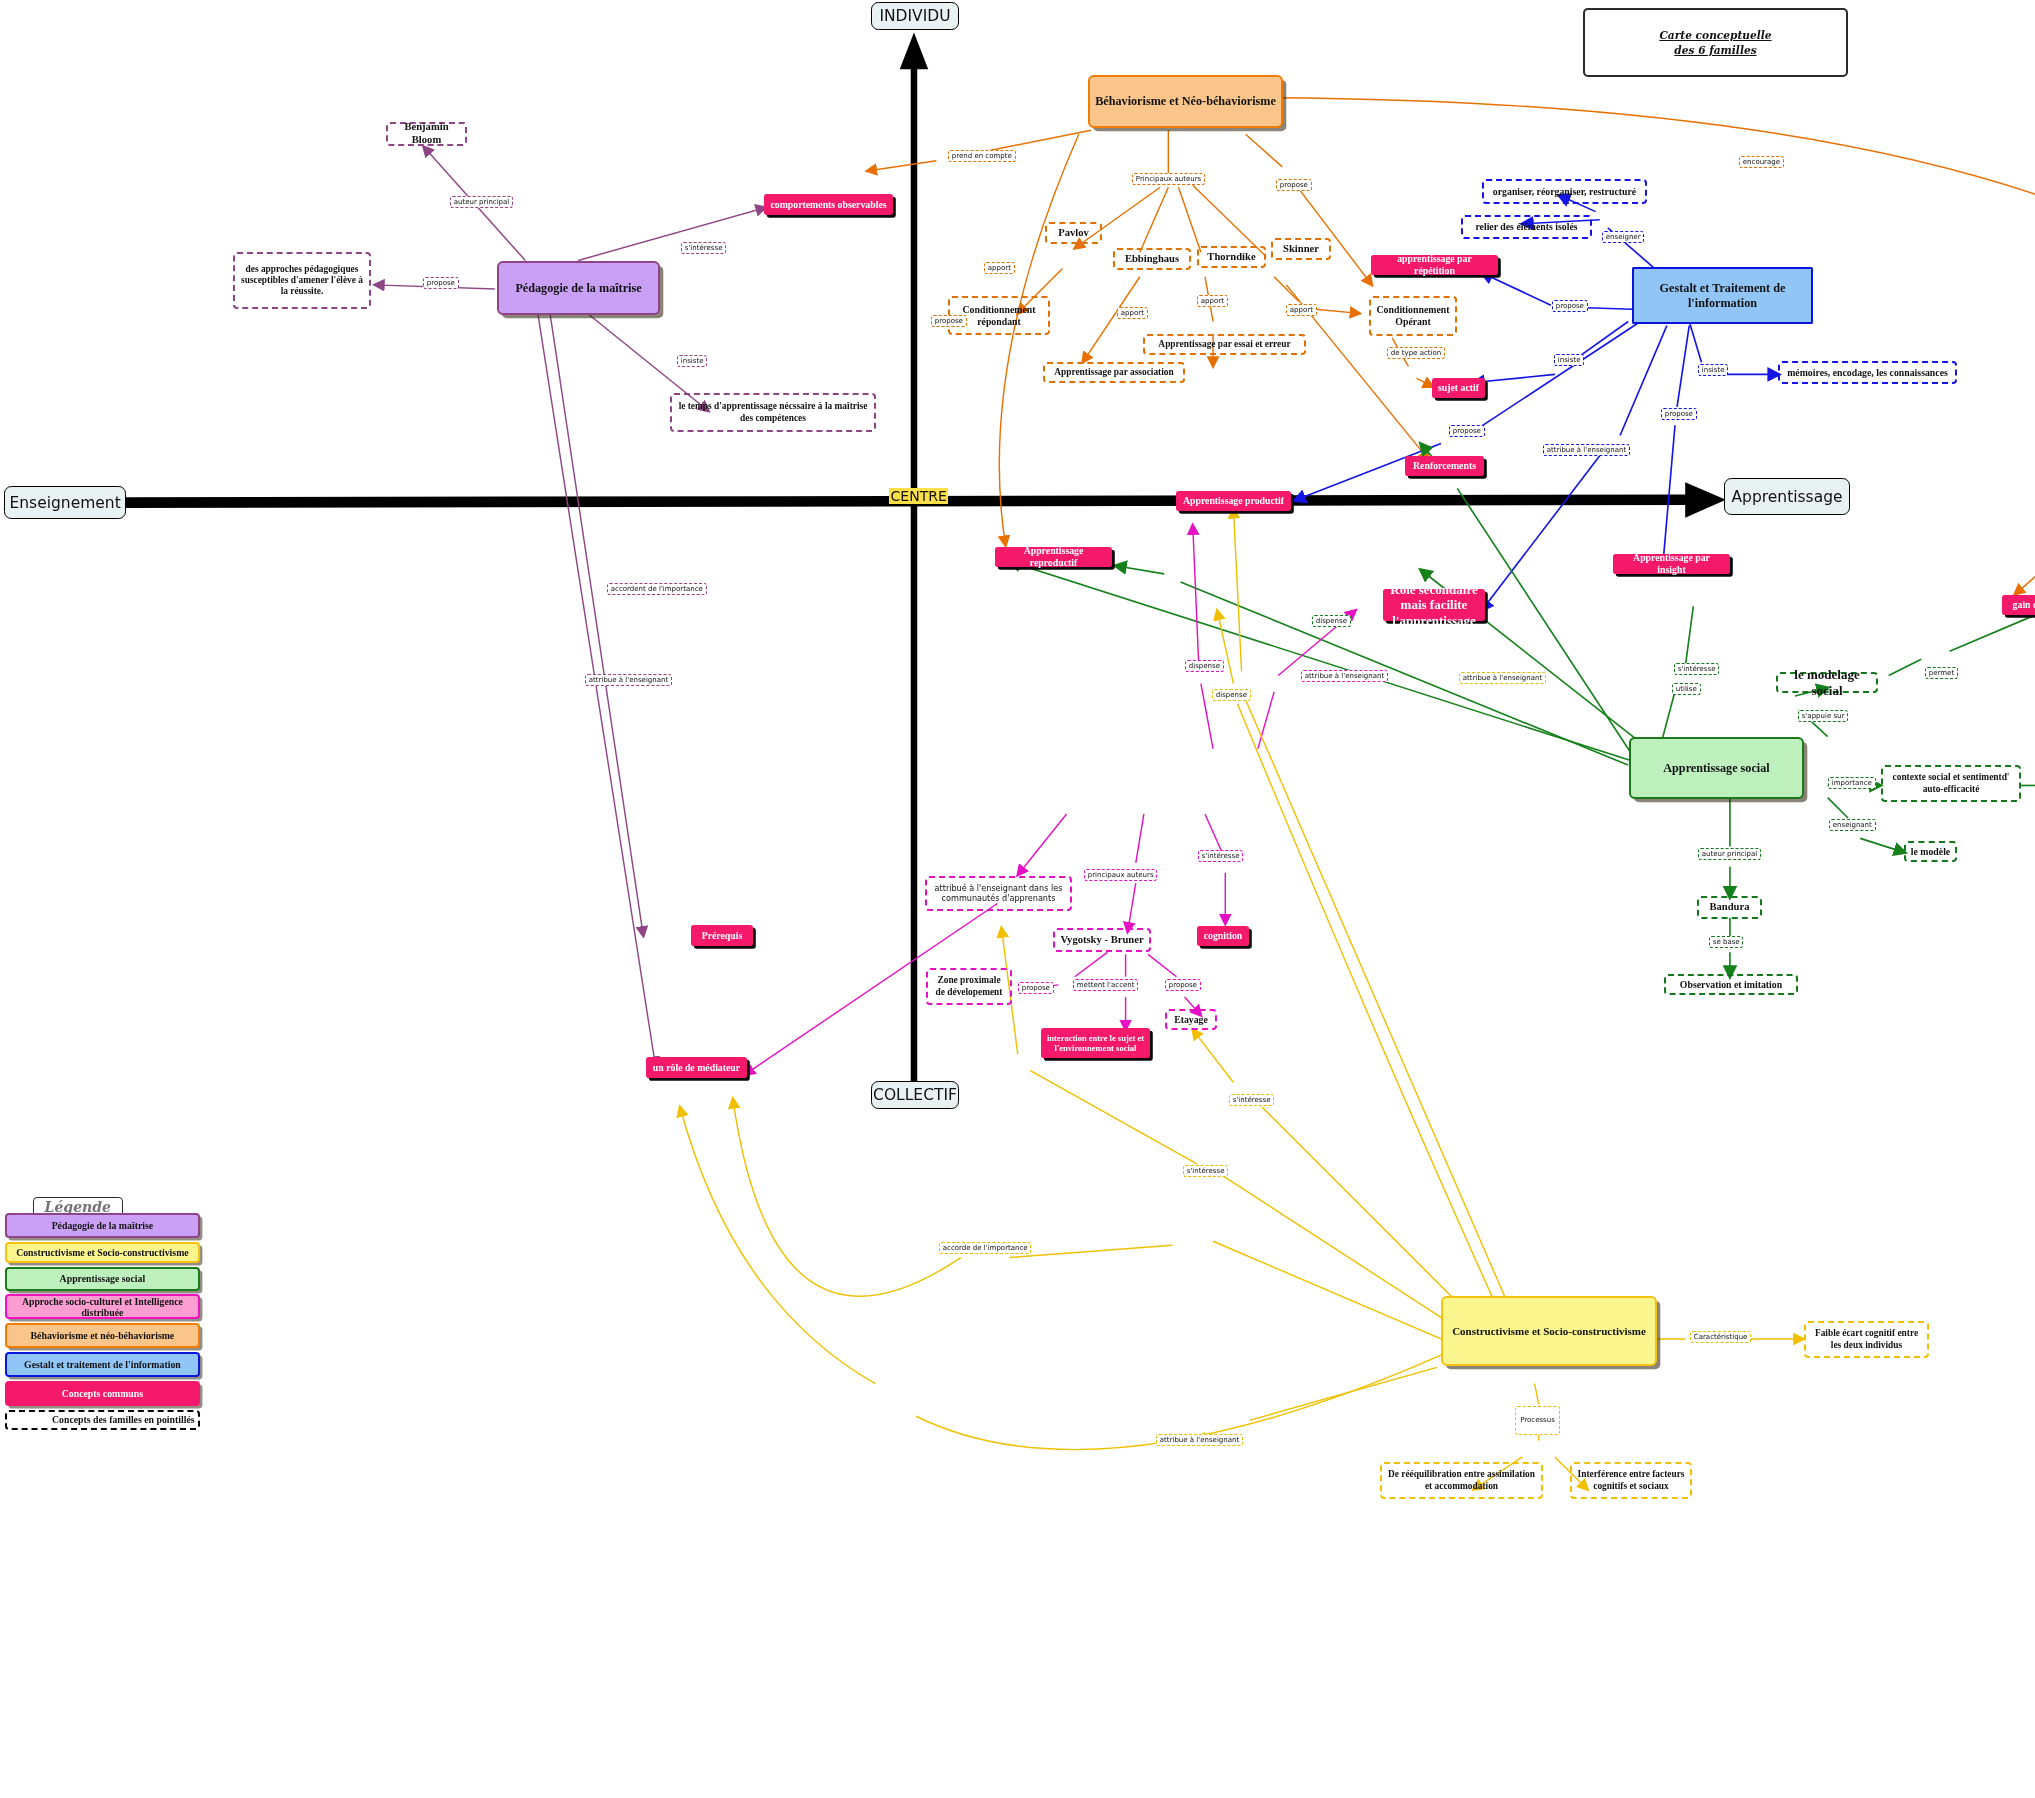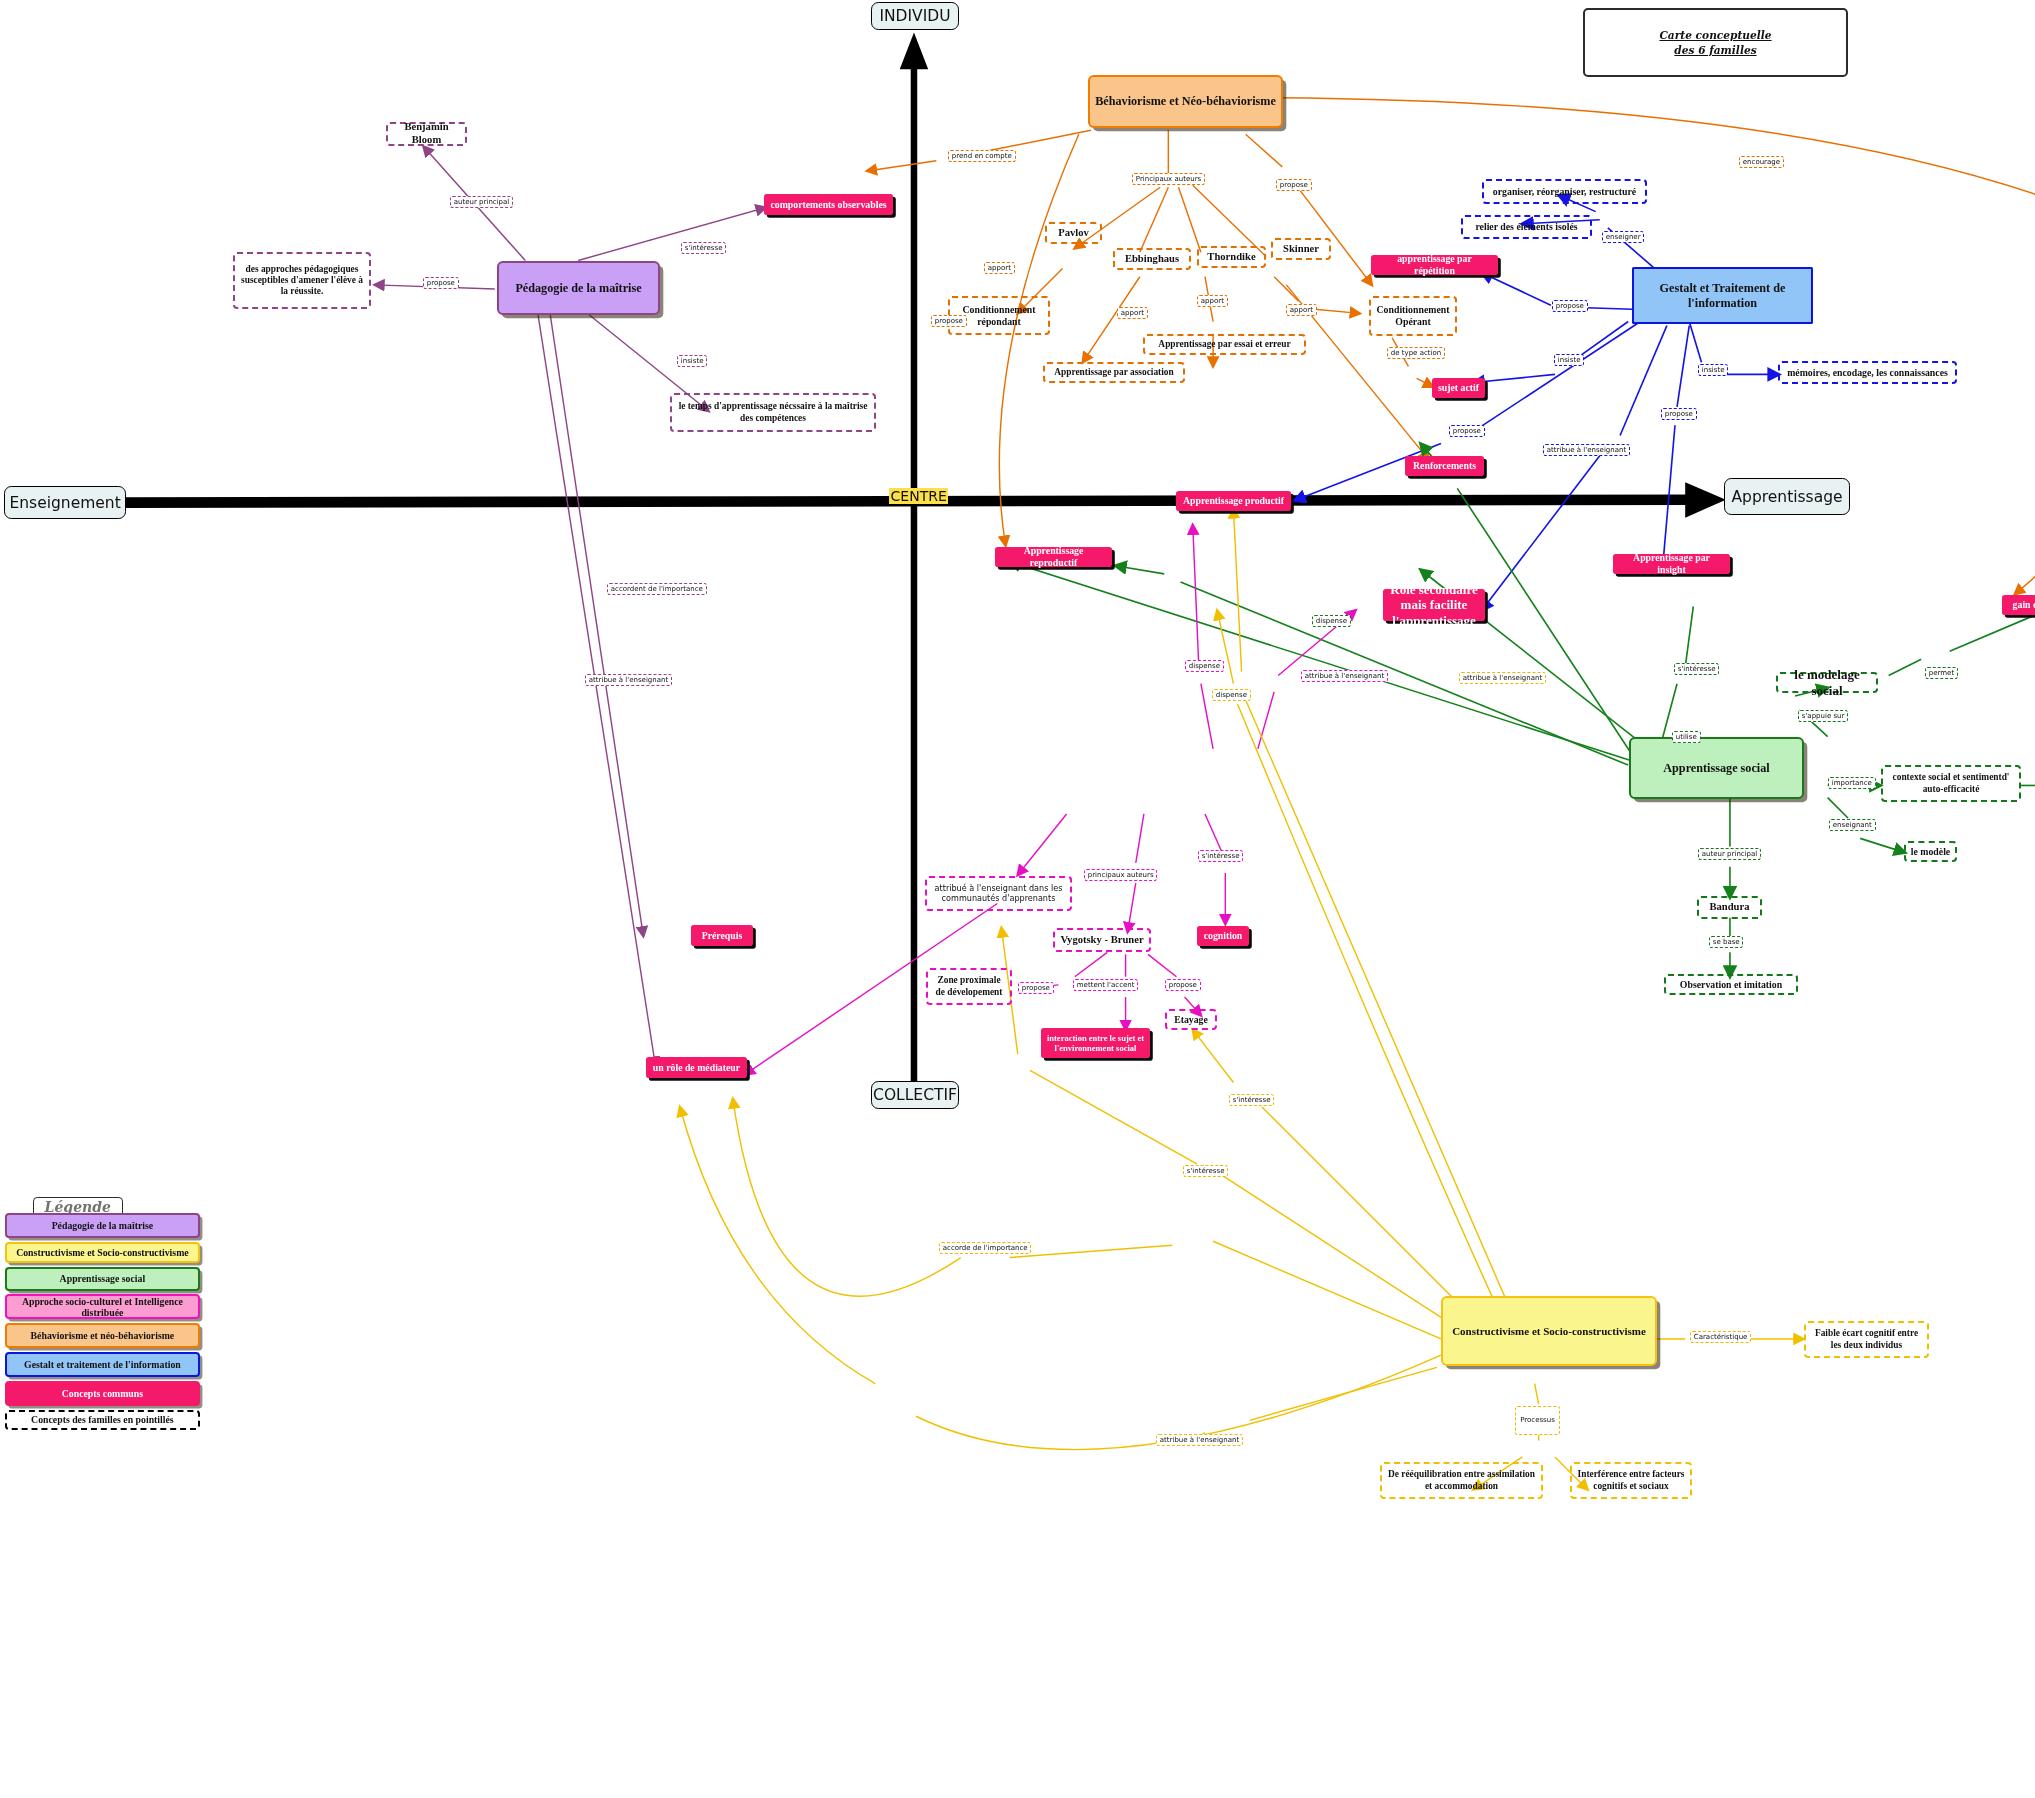--- a/index.html
+++ b/index.html
@@ -436,21 +436,21 @@
 
   <div class="lbl l-blue" style="left:1602px; top:231px;">enseigner</div>
   <div class="lbl l-blue" style="left:1552px; top:300px;">propose</div>
   <div class="lbl l-blue" style="left:1554px; top:354px;">insiste</div>
   <div class="lbl l-blue" style="left:1698px; top:364px;">insiste</div>
   <div class="lbl l-blue" style="left:1449px; top:425px;">propose</div>
   <div class="lbl l-blue" style="left:1543px; top:444px;">attribue à l'enseignant</div>
   <div class="lbl l-blue" style="left:1661px; top:408px;">propose</div>
 
   <div class="lbl l-green" style="left:1312px; top:615px;">dispense</div>
-  <div class="lbl l-green" style="left:1672px; top:683px;margin-top:48px;">utilise</div>
+  <div class="lbl l-green" style="left:1672px; top:683px;">utilise</div>
   <div class="lbl l-green" style="left:1674px; top:663px;">s'intéresse</div>
   <div class="lbl l-green" style="left:1925px; top:667px;">permet</div>
   <div class="lbl l-green" style="left:1798px; top:710px;">s'appuie sur</div>
   <div class="lbl l-green" style="left:1828px; top:777px;">importance</div>
 
   <div class="lbl l-green" style="left:1829px; top:819px;">enseignant</div>
   <div class="lbl l-green" style="left:1698px; top:848px;">auteur principal</div>
   <div class="lbl l-green" style="left:1709px; top:936px;">se base</div>
 
   <div class="lbl l-pink" style="left:1185px; top:660px;">dispense</div>
@@ -494,19 +494,19 @@
     </div>
 
     <div class="leg-item leg-shadow" style="left:4.9px; top:159px; width:195px; height:25px; background:#92c5f7; border:2.4px solid #0a16e0;">
       <span>Gestalt et traitement de l'information</span>
     </div>
 
     <div class="leg-item leg-shadow" style="left:4.9px; top:188px; width:195px; height:25px; background:#f4196b; border:2.4px solid #f4196b; color:#fff;">
       <span>Concepts communs</span>
     </div>
 
-    <div class="leg-item leg-dotted" style="left:4.9px; top:217px; width:195px; height:19.5px;">
+    <div class="leg-item leg-dotted" style="left:4.9px; top:217px; width:195px; height:19.5px;justify-content:flex-end;">
       <span>Concepts des familles en pointillés</span>
     </div>
   </div>
 
 </div>
 
 
 </body></html>

